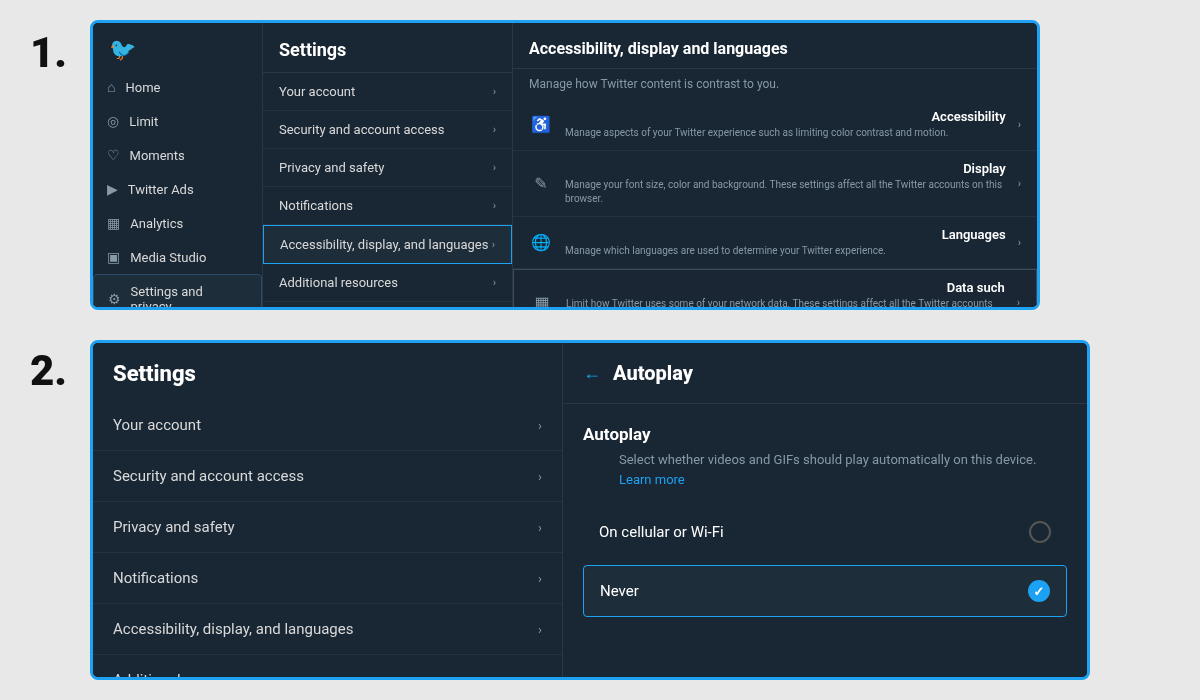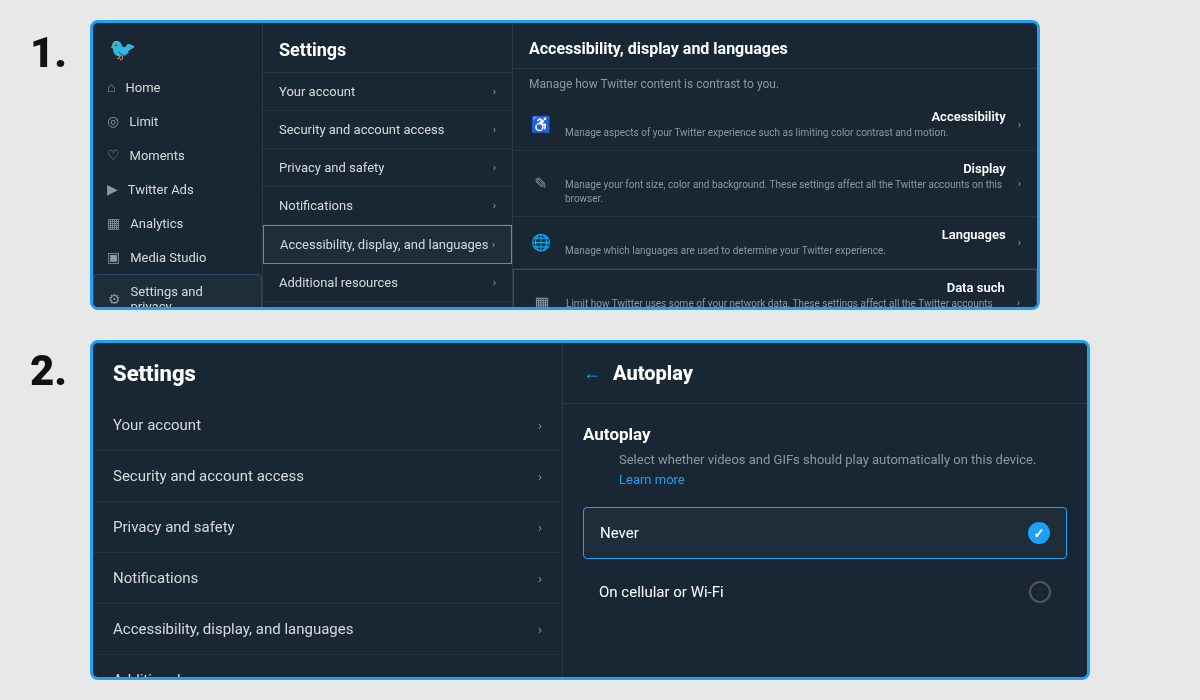--- a/index.html
+++ b/index.html
@@ -461,26 +461,26 @@
     <div class="p2-right">
       <div class="p2-right-header">
         <span class="p2-back-arrow">←</span>
         <span class="p2-right-title">Autoplay</span>
       </div>
       <div class="p2-content">
         <div class="p2-section-title">Autoplay</div>
         <div class="p2-section-desc">
           <span>Select whether videos and GIFs should play automatically on this device. </span><a href="#">Learn more</a>
         </div>
+        <div class="p2-option p2-option-normal">
+          <span class="p2-option-label">On cellular or Wi-Fi</span>
+          <div class="radio-circle"></div>
+        </div>
         <div class="p2-option p2-option-selected">
           <span class="p2-option-label">Never</span>
           <div class="radio-checked"></div>
         </div>
-        <div class="p2-option p2-option-normal">
-          <span class="p2-option-label">On cellular or Wi-Fi</span>
-          <div class="radio-circle"></div>
-        </div>
       </div>
     </div>
 
   </div>
 
 </div>
 
 </body></html>

